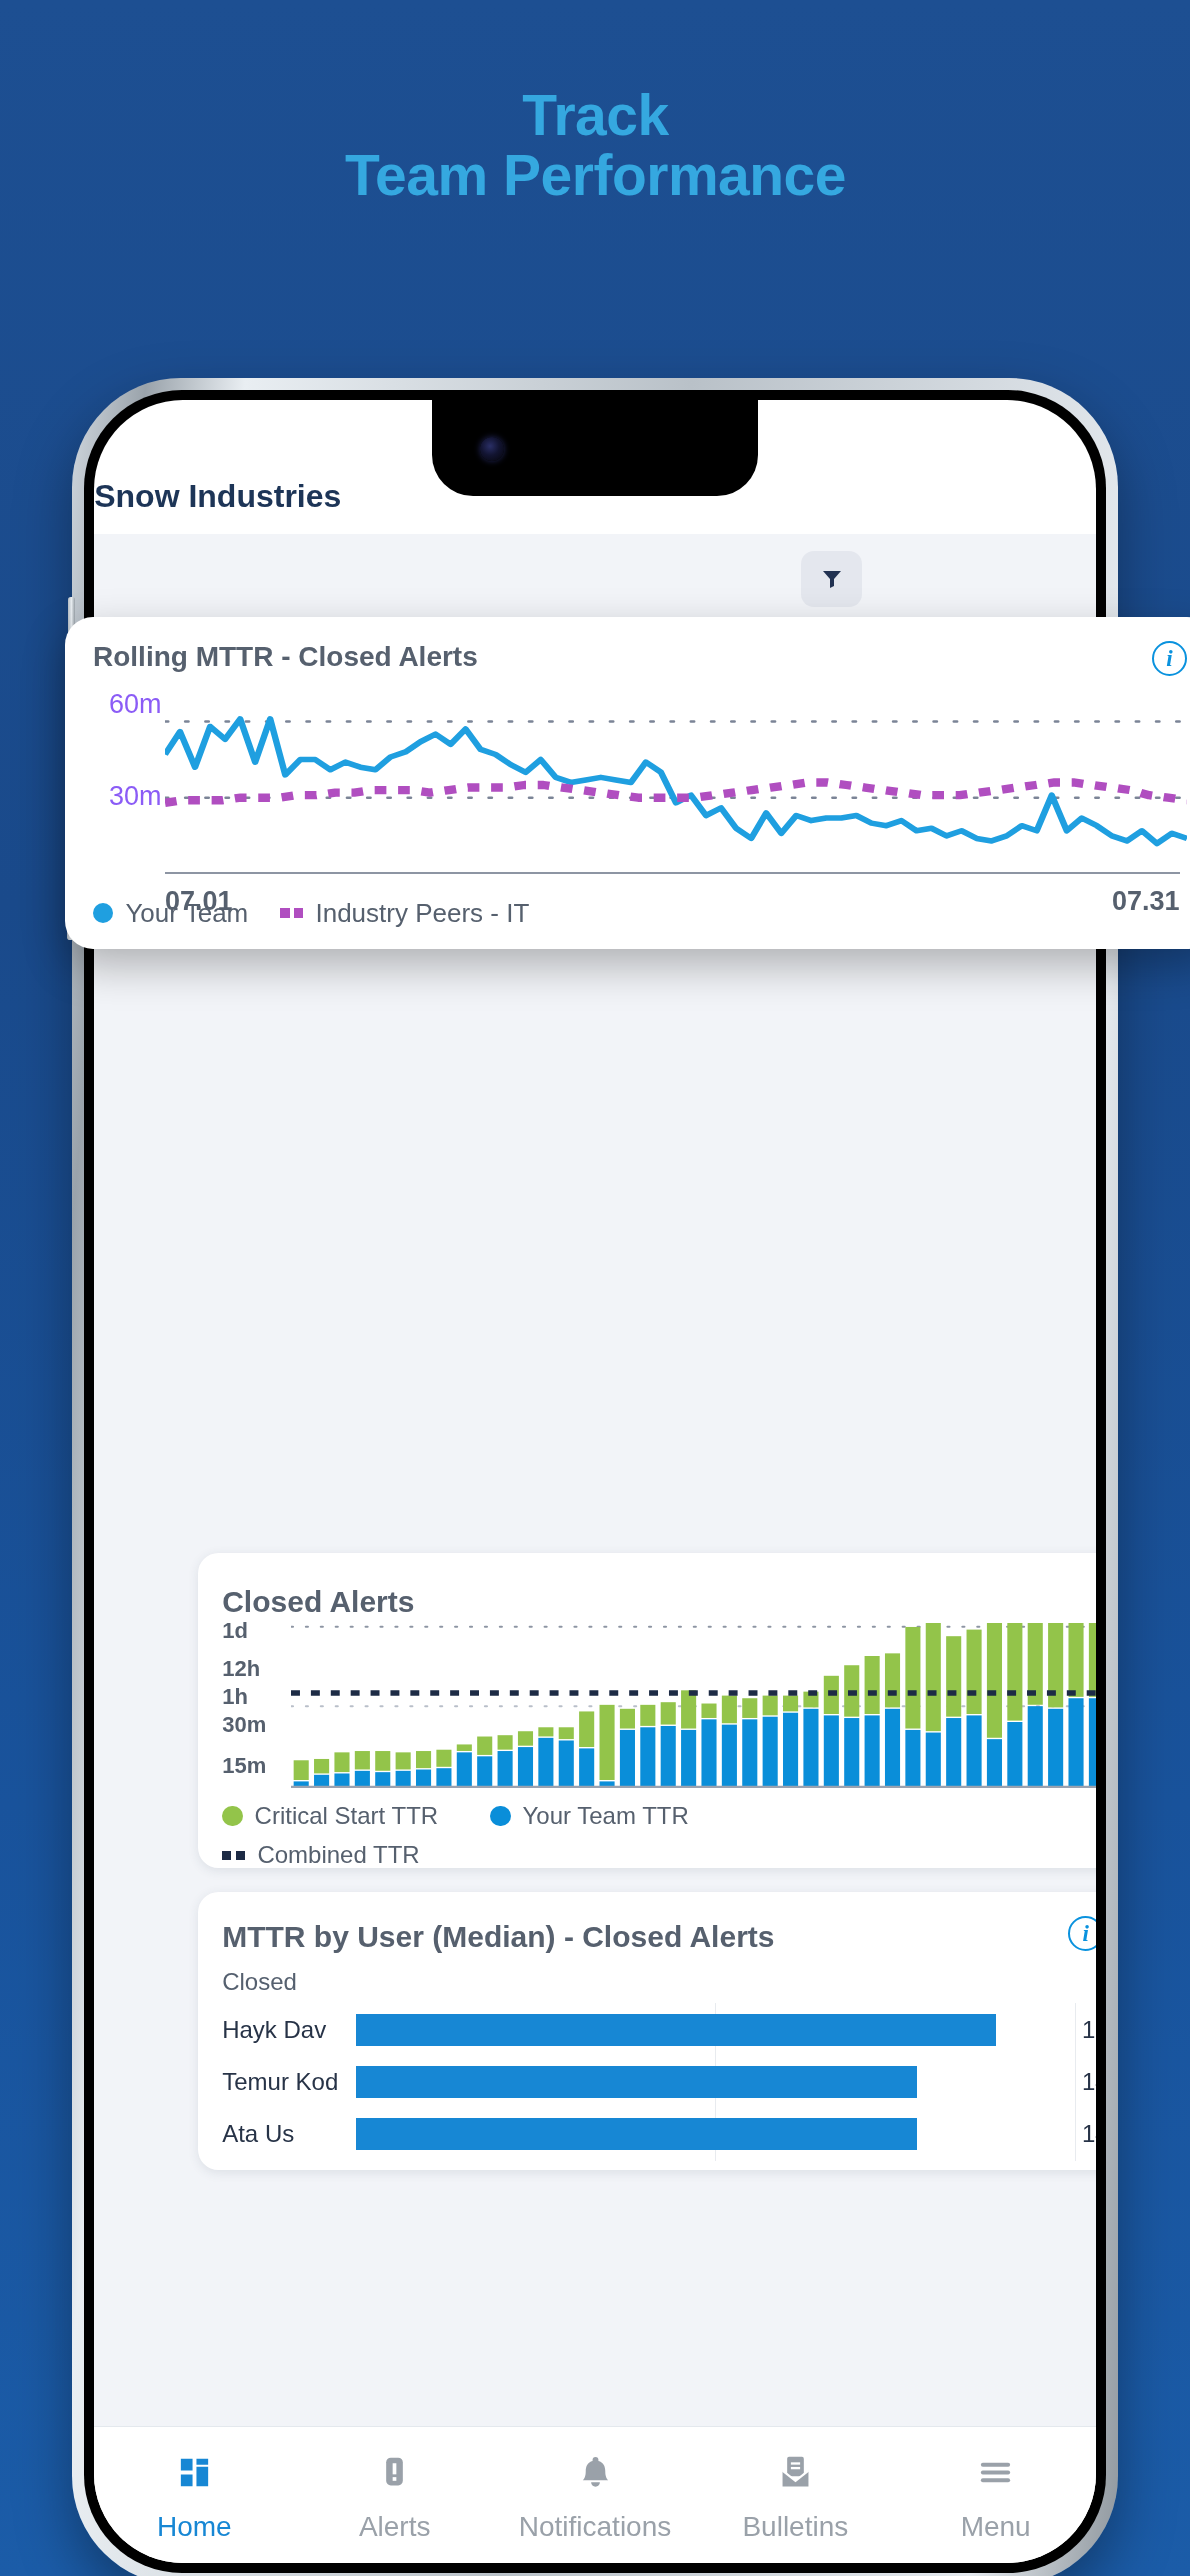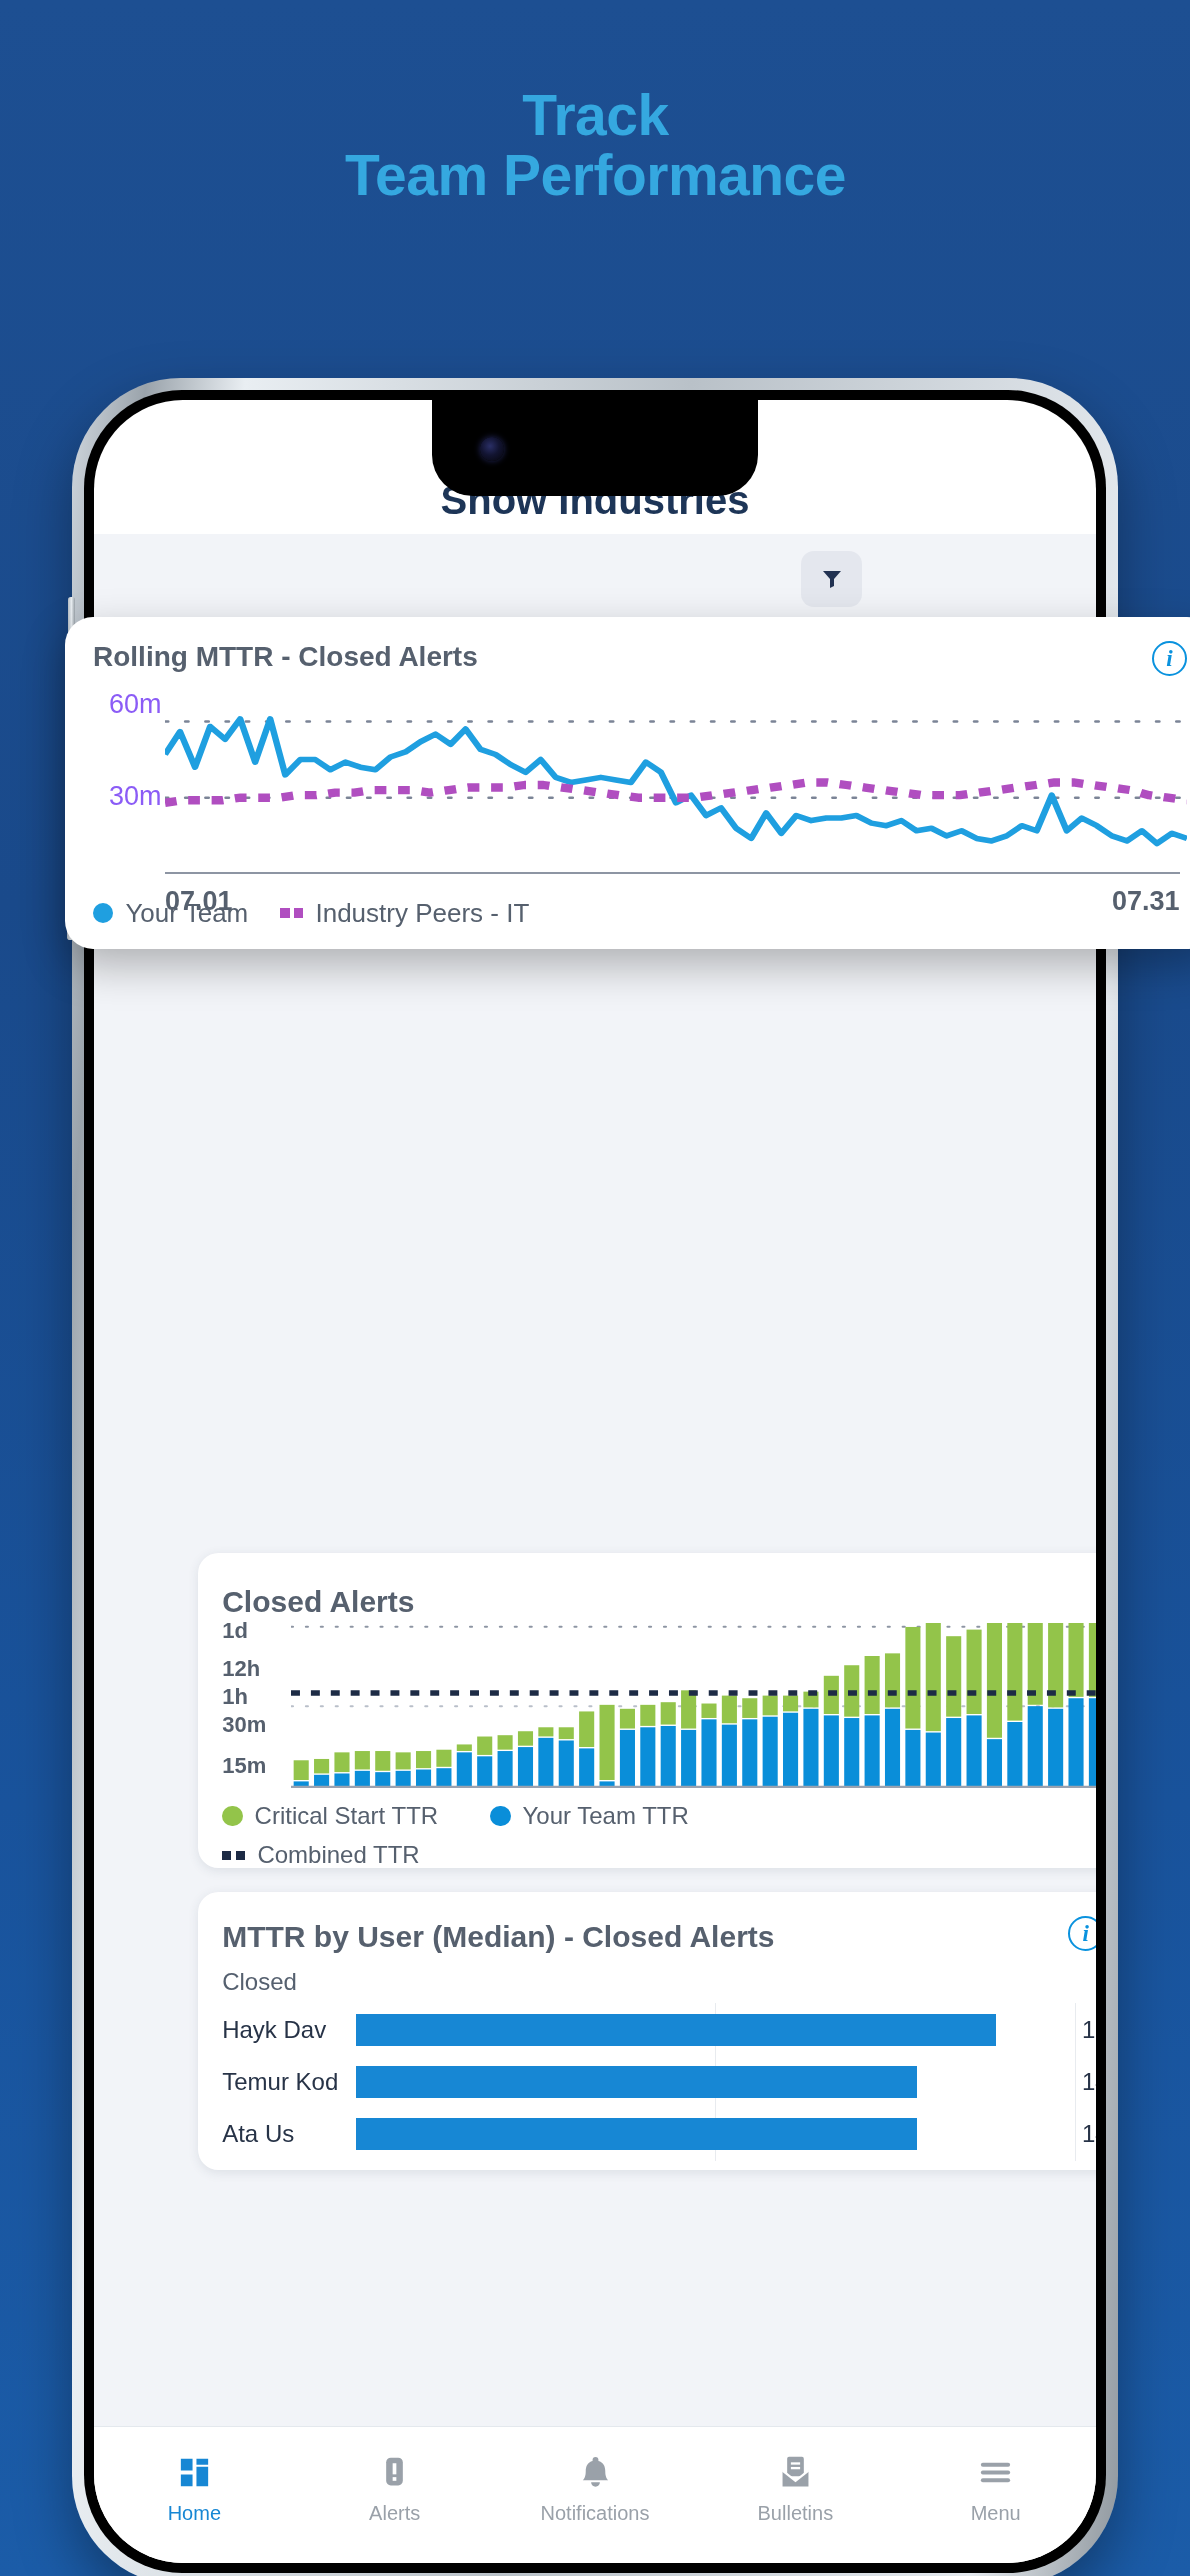--- a/index.html
+++ b/index.html
@@ -53,21 +53,21 @@
   .notch .cam {
     position:absolute; left:48px; top:37px; width:24px; height:24px;
     border-radius:50%;
     background:radial-gradient(circle at 42% 38%,#2a2f66 0%,#121431 45%,#050509 100%);
     box-shadow:0 0 6.5px rgba(60,70,160,.55);
   }
 
   
   .app-title {
     position:absolute; top:78px; left:0; width:100%;
-    text-align:center; font-size:40px; font-weight:bold; color:#1d3557;
+    text-align:left; font-size:32px; font-weight:bold; color:#1d3557;
   }
   .title-rule { position:absolute; top:134px; left:0; width:100%; height:0.9px; background:#e2e6ec; }
 
   .filterbar {
     position:absolute; top:134px; left:0; width:100%; height:115px;
     background:#f2f4f8;
   }
   .dd {
     position:absolute; top:16.7px; left:50%; transform:translateX(-58%);
     height:56px; min-width:343px; padding:0 22px;
@@ -158,21 +158,21 @@
 
   
   .tabbar {
     position:absolute; left:0; bottom:0; width:100%; height:137px;
     background:#fff; border-top:0.9px solid #e4e8ed;
     display:flex; align-items:flex-start; padding-top:22px;
   }
   .tab { flex:1; text-align:center; }
   .tab .ic { height:48px; display:flex; align-items:center; justify-content:center; }
   .tab .ic svg { fill:#9aa1a9; }
-  .tab .lb { font-size:20px; color:#9aa1a9; margin-top:5px; }
+  .tab .lb { font-size:28px; color:#9aa1a9; margin-top:14px; }
   .tab.active .ic svg { fill:#1787d4; }
   .tab.active .lb { color:#1787d4; }
 </style>
 </head>
 <body>
 
 <div class="headline">
   <div>Track</div>
   <div>Team Performance</div>
 </div>

